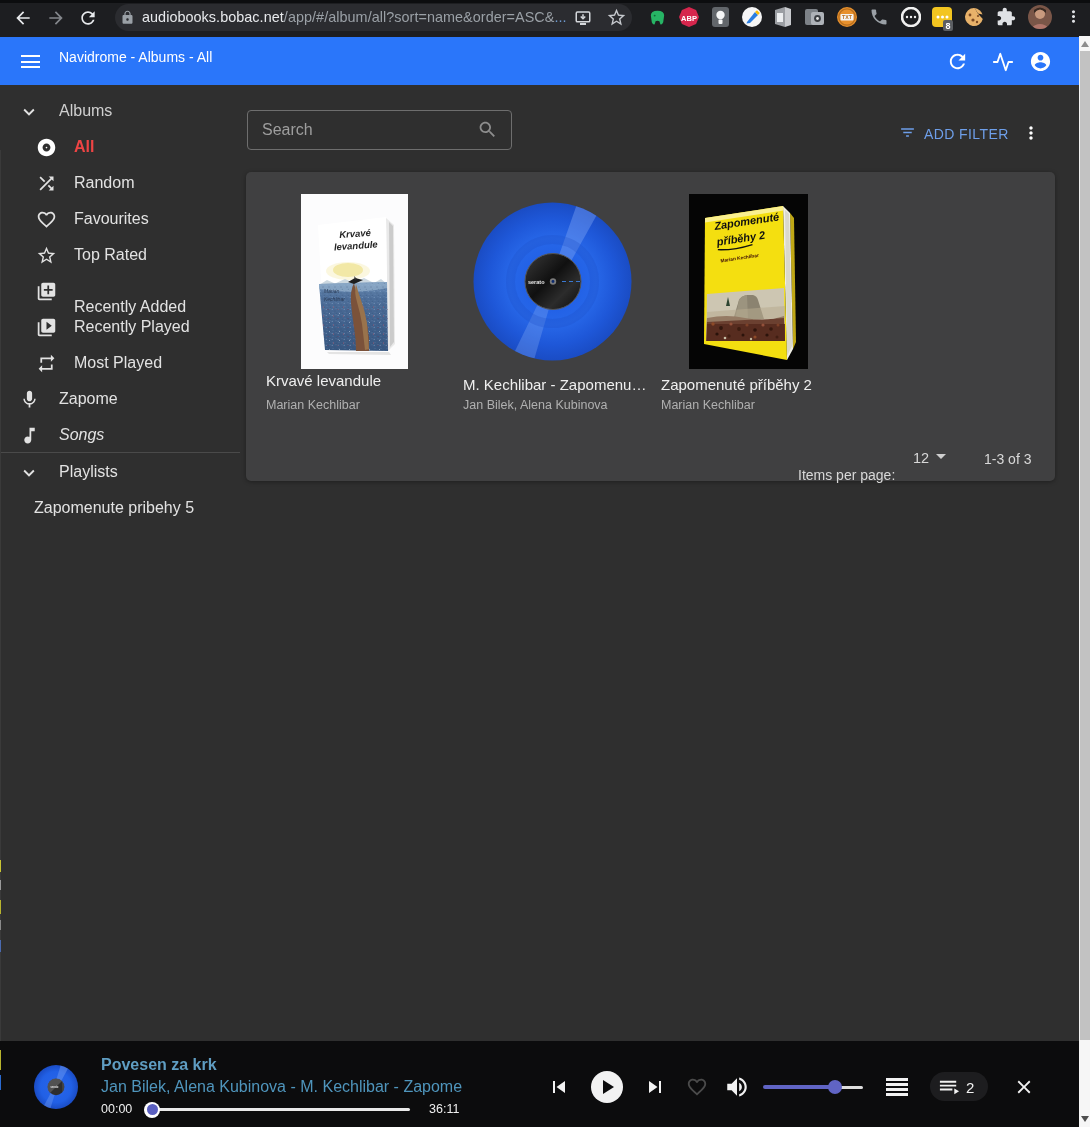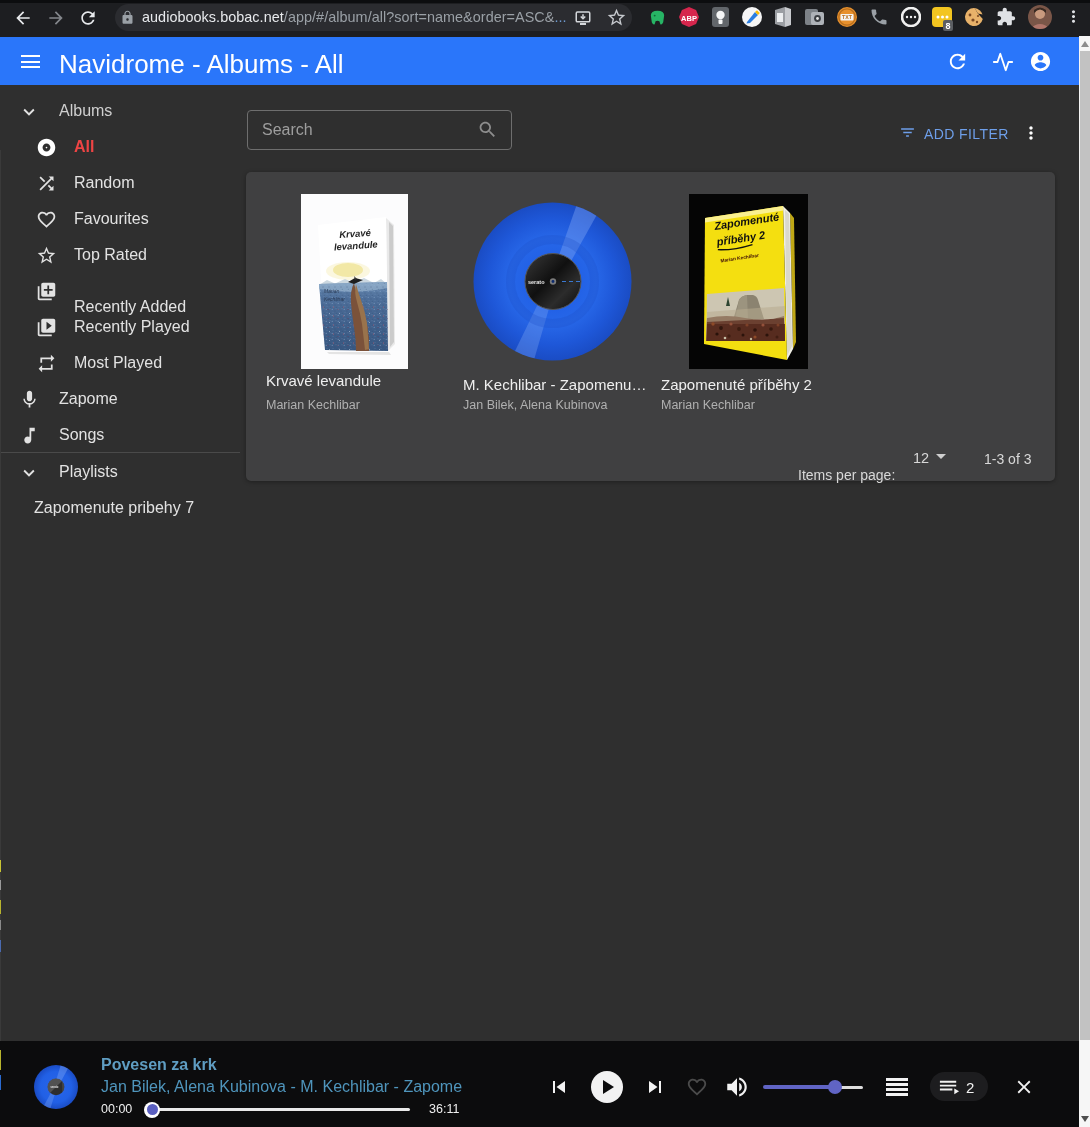--- a/index.html
+++ b/index.html
@@ -7,21 +7,21 @@
 .abs{position:absolute;}
 
 #chrome{left:0;top:0;width:1090px;height:37px;background:#1d1e21;}
 #chrome .topstrip{left:0;top:0;width:1090px;height:3px;background:#0c0d0f;position:absolute;}
 #urlpill{left:115px;top:4px;width:517px;height:27px;background:#2b2c30;border-radius:14px;position:absolute;}
 #urltext{left:142px;top:9px;position:absolute;font-size:14.4px;color:#e8eaed;white-space:nowrap;letter-spacing:0.05px;}
 #urltext .grey{color:#9aa0a6;}
 .cicon{position:absolute;}
 
 #appbar{left:0;top:37px;width:1090px;height:48px;background:#2a76fa;}
-#apptitle{left:59px;top:49px;position:absolute;color:#fff;font-size:26px;}
+#apptitle{left:59px;top:49px;position:absolute;color:#fff;font-size:14px;}
 
 .menurow{position:absolute;color:#e2e2e2;font-size:16px;}
 #sb-divider{left:0;top:452px;width:240px;height:1px;background:#4a4a4a;position:absolute;}
 
 #searchbox{left:247px;top:110px;width:263px;height:38px;border:1px solid #6e6e6e;border-radius:4px;position:absolute;}
 #searchph{left:262px;top:121px;position:absolute;color:#9e9e9e;font-size:16px;}
 #addfilter{position:absolute;color:#6e9fea;font-size:14px;letter-spacing:.4px;font-weight:500;}
 #card{left:246px;top:172px;width:809px;height:309px;background:#404041;border-radius:5px;position:absolute;box-shadow:0 1px 4px rgba(0,0,0,0.35);}
 .atitle{position:absolute;color:#efefef;font-size:15px;white-space:nowrap;}
 .asub{position:absolute;color:#b0b0b0;font-size:12.5px;white-space:nowrap;}
@@ -202,26 +202,26 @@
       <path d="M7 7h10v3l4-4-4-4v3H5v6h2V7zm10 10H7v-3l-4 4 4 4v-3h12v-6h-2v4z"></path>
     </svg>
 <div class="menurow" style="left:74px;top:354px;">Most Played</div>
 <svg class="abs" style="left:19px;top:389px" width="21" height="21" viewBox="0 0 24 24" fill="#e2e2e2">
       <path d="M12 14c1.66 0 2.99-1.34 2.99-3L15 5c0-1.66-1.34-3-3-3S9 3.34 9 5v6c0 1.66 1.34 3 3 3zm5.3-3c0 3-2.54 5.1-5.3 5.1S6.7 14 6.7 11H5c0 3.41 2.72 6.23 6 6.72V21h2v-3.28c3.28-.48 6-3.3 6-6.72h-1.7z"></path>
     </svg>
 <div class="menurow" style="left:59px;top:390px;">Zapome</div>
 <svg class="abs" style="left:19px;top:425px" width="21" height="21" viewBox="0 0 24 24" fill="#e2e2e2">
       <path d="M12 3v10.55c-.59-.34-1.27-.55-2-.55-2.21 0-4 1.79-4 4s1.79 4 4 4 4-1.79 4-4V7h4V3h-6z"></path>
     </svg>
-<div class="menurow" style="left:59px;top:426px;">Songs</div>
+<div class="menurow" style="left:59px;top:426px;font-style:italic;">Songs</div>
 <svg class="abs" style="left:18px;top:462px" width="22" height="22" viewBox="0 0 24 24" fill="#e2e2e2">
       <path d="M16.59 8.59L12 13.17 7.41 8.59 6 10l6 6 6-6z"></path>
     </svg>
 <div class="menurow" style="left:59px;top:463px;">Playlists</div>
-<div class="menurow" style="left:34px;top:499px;">Zapomenute pribehy 7</div>
+<div class="menurow" style="left:34px;top:499px;">Zapomenute pribehy 5</div>
 </div>
 <div class="abs" id="sb-divider"></div>
 
 <div class="abs" id="searchbox"></div>
 <div class="abs" id="searchph">Search</div>
 <svg class="abs" style="left:477px;top:119px" width="21" height="21" viewBox="0 0 24 24" fill="#8d8d8d">
     <path d="M15.5 14h-.79l-.28-.27C15.41 12.59 16 11.11 16 9.5 16 5.91 13.09 3 9.5 3S3 5.91 3 9.5 5.91 16 9.5 16c1.61 0 3.09-.59 4.23-1.57l.27.28v.79l5 4.99L20.49 19l-4.99-5zm-6 0C7.01 14 5 11.99 5 9.5S7.01 5 9.5 5 14 7.01 14 9.5 11.99 14 9.5 14z"></path>
   </svg>
 <svg class="abs" style="left:899px;top:124px" width="17" height="17" viewBox="0 0 24 24" fill="#6e9fea">
     <path d="M10 18h4v-2h-4v2zM3 6v2h18V6H3zm3 7h12v-2H6v2z"></path>

